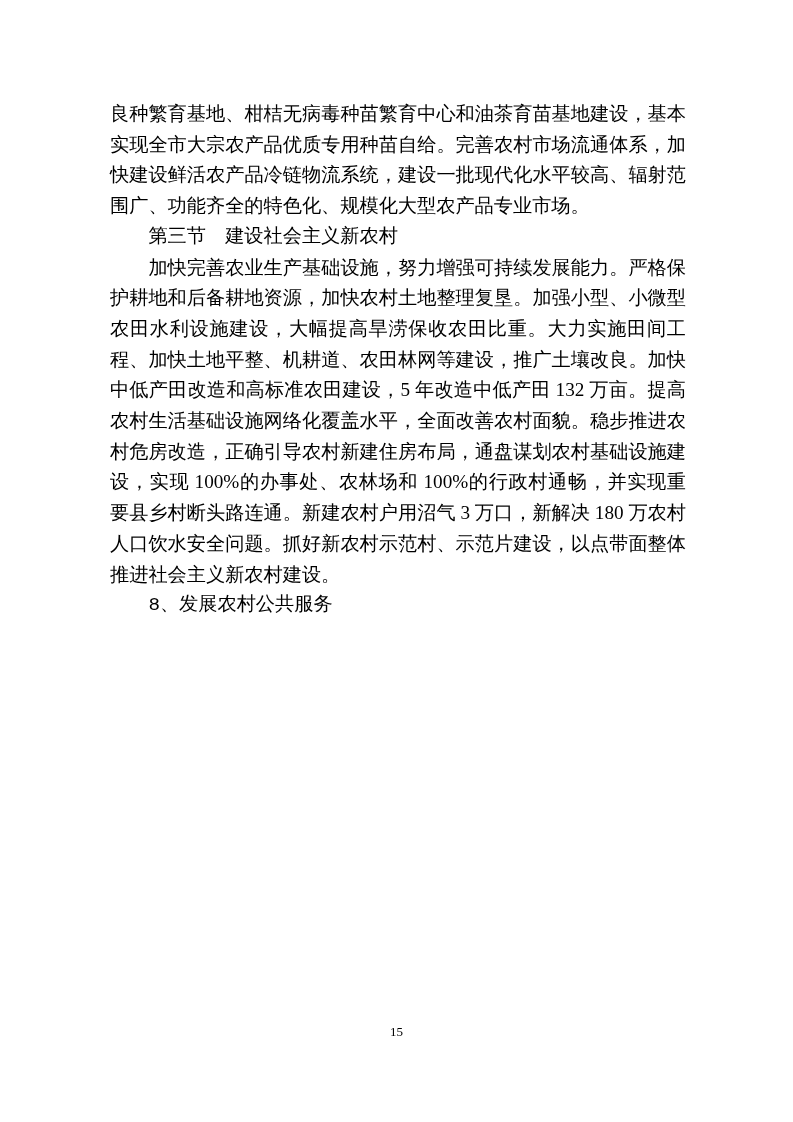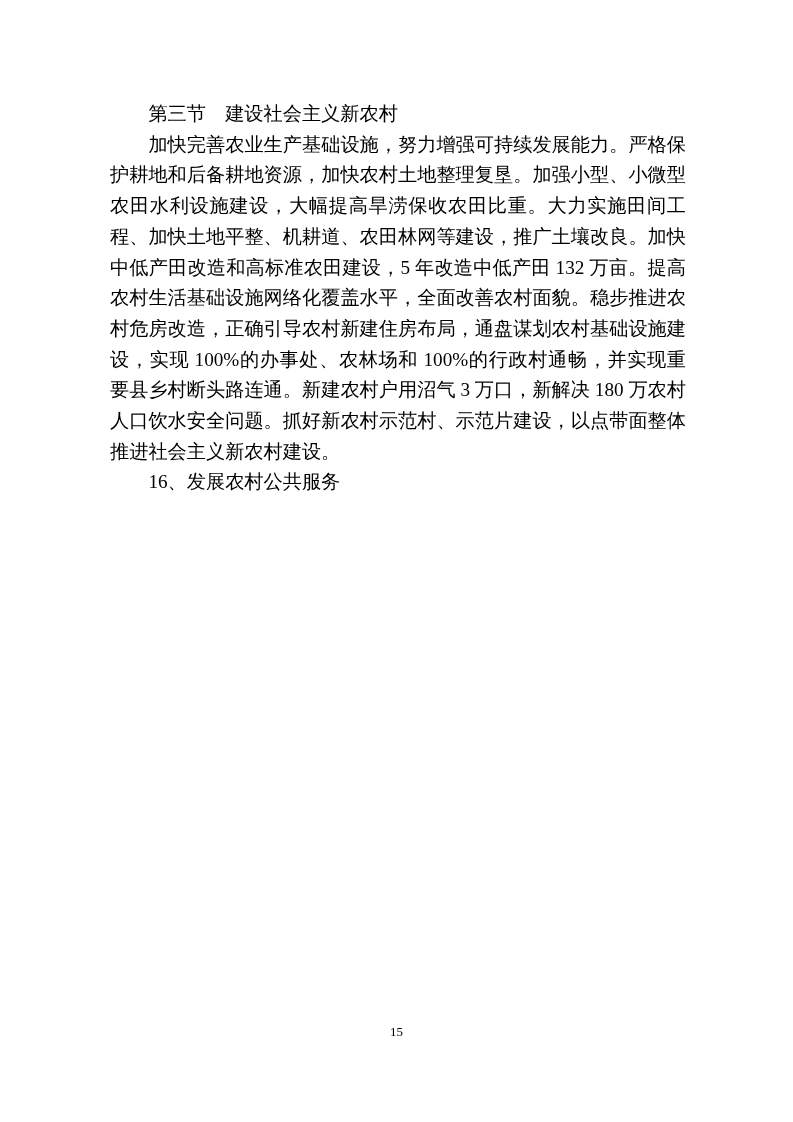--- a/index.html
+++ b/index.html
@@ -36,36 +36,37 @@
     }
     .para {
       text-indent: 2em;
     }
     .cont {
       text-indent: 0;
     }
     .heading {
       font-weight: bold;
       text-indent: 2em;
-      font-family: Liberation Serif, serif;
+      font-family: Liberation Mono, monospace;
     }
     .page-number {
       position: absolute;
       top: 1024px;
       left: 0;
       width: 100%;
       text-align: center;
       font-size: 13px;
       line-height: 16px;
       color: #000000;
     }
   </style>
 </head>
 <body>
 
 <div class="page">
   <div class="body-text">
+    <p class="cont">良种繁育基地、柑桔无病毒种苗繁育中心和油茶育苗基地建设，基本实现全市大宗农产品优质专用种苗自给。完善农村市场流通体系，加快建设鲜活农产品冷链物流系统，建设一批现代化水平较高、辐射范围广、功能齐全的特色化、规模化大型农产品专业市场。</p>
     <h2 class="heading">第三节　建设社会主义新农村</h2>
     <p class="para">加快完善农业生产基础设施，努力增强可持续发展能力。严格保护耕地和后备耕地资源，加快农村土地整理复垦。加强小型、小微型农田水利设施建设，大幅提高旱涝保收农田比重。大力实施田间工程、加快土地平整、机耕道、农田林网等建设，推广土壤改良。加快中低产田改造和高标准农田建设，5 年改造中低产田 132 万亩。提高农村生活基础设施网络化覆盖水平，全面改善农村面貌。稳步推进农村危房改造，正确引导农村新建住房布局，通盘谋划农村基础设施建设，实现 100%的办事处、农林场和 100%的行政村通畅，并实现重要县乡村断头路连通。新建农村户用沼气 3 万口，新解决 180 万农村人口饮水安全问题。抓好新农村示范村、示范片建设，以点带面整体推进社会主义新农村建设。</p>
-    <h3 class="heading">16、发展农村公共服务</h3>
+    <h3 class="heading">8、发展农村公共服务</h3>
   </div>
   <div class="page-number">15</div>
 </div>
 
 </body></html>

